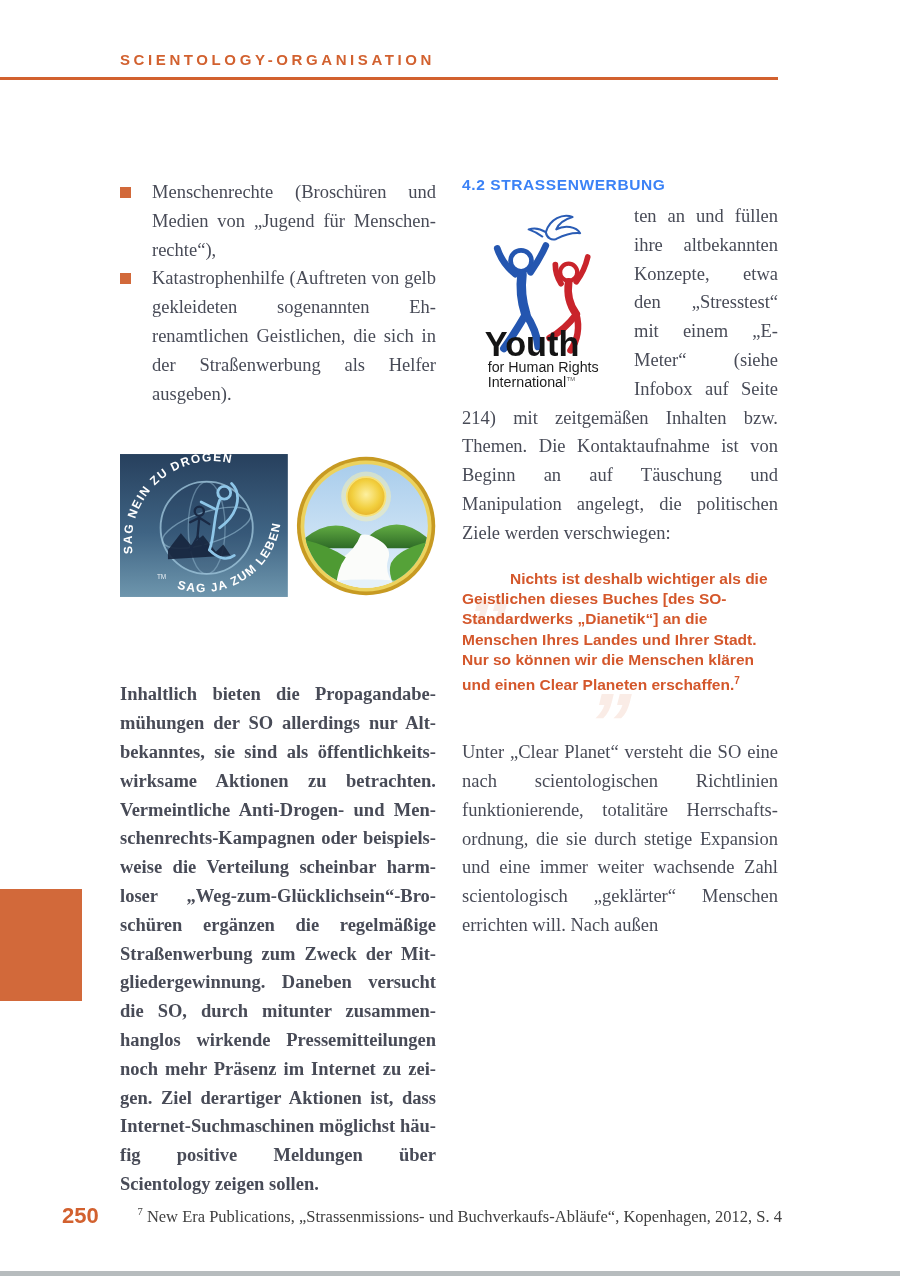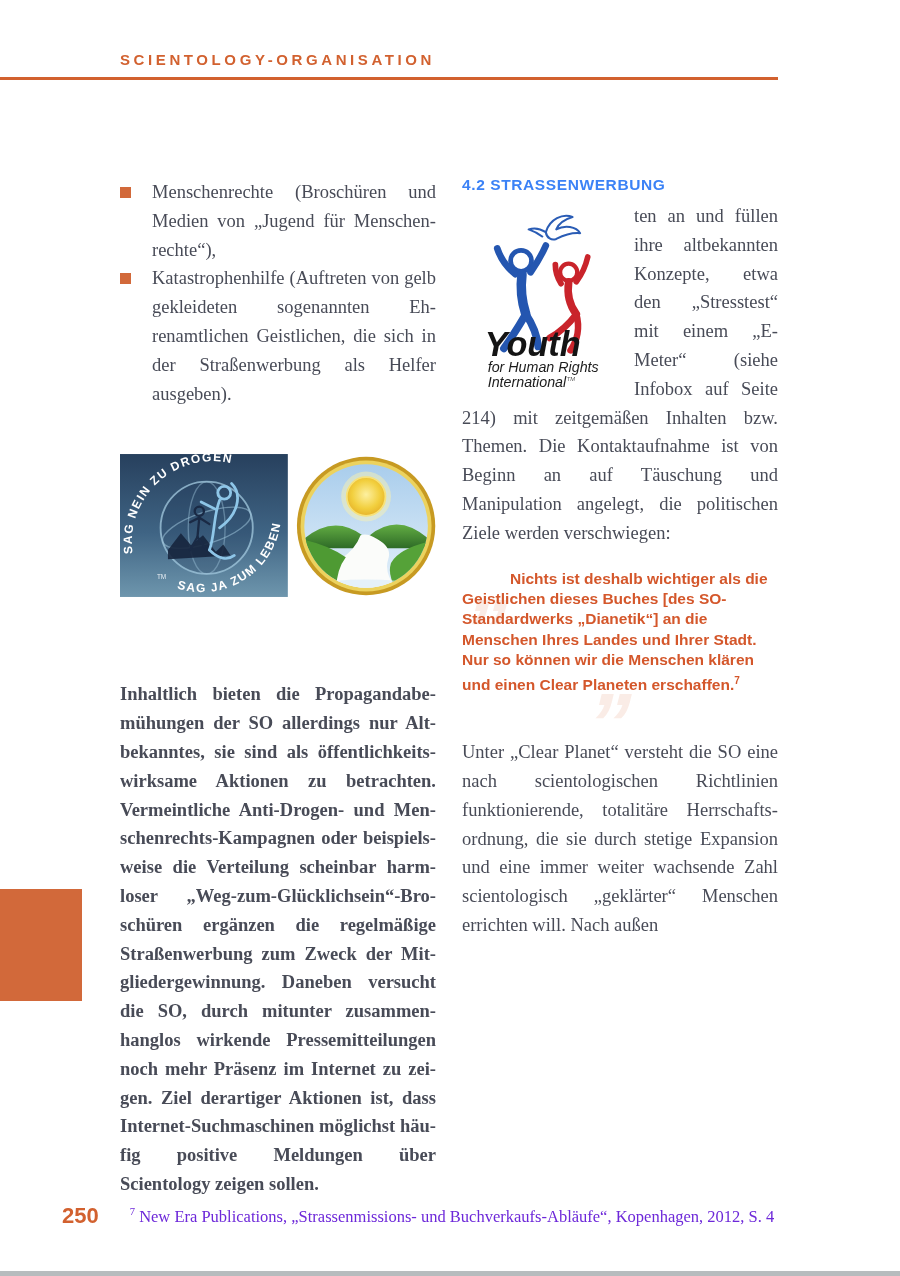--- a/index.html
+++ b/index.html
@@ -36,21 +36,21 @@
   .logo-row{margin-top:40px;display:flex;align-items:center;gap:8px;}
   .para-left{margin-top:77px;font-weight:bold;}
   
   .sec-head{
     font-family:"Liberation Sans","DejaVu Sans",sans-serif;
     font-weight:bold;font-size:15.5px;letter-spacing:0.6px;color:#3b82f6;
     margin:0 0 8px 0;white-space:nowrap;
   }
   .wrapblock{margin:0;}
   .yhri-float{
-    float:left;width:160px;height:184px;margin:3px 12px 14px 0;font-style:italic;
+    float:left;width:160px;height:184px;margin:3px 12px 14px 0;
   }
   .quote{
     position:relative;margin-top:21px;
     font-family:"Liberation Sans","DejaVu Sans",sans-serif;
     font-weight:bold;font-size:15.5px;line-height:20.4px;color:#d4572b;
     text-align:left;text-indent:48px;
   }
   .quote sup{font-size:10px;}
   .qmark{
     position:absolute;font-size:86px;line-height:0;font-weight:bold;
@@ -64,21 +64,21 @@
   
   .side-tab{position:absolute;left:0;top:889px;width:82px;height:112px;background:#d2693a;}
   
   .pagenum{
     position:absolute;left:62px;top:1203px;
     font-family:"Liberation Sans","DejaVu Sans",sans-serif;
     font-weight:bold;font-size:22px;color:#d2612f;
   }
   .footnote{
     position:absolute;left:122px;top:1199px;width:660px;
-    font-size:16.5px;line-height:25px;color:#6d28d9;text-align:center;
+    font-size:16.5px;line-height:25px;color:#404040;text-align:right;
   }
   .footnote sup{font-size:10.5px;}
   .bottom-edge{position:absolute;left:0;bottom:0;width:900px;height:5px;background:#b7bcbe;}
   svg text{font-family:"Liberation Sans","DejaVu Sans",sans-serif;}
 </style>
 </head>
 <body>
 
 <div class="page">
 

